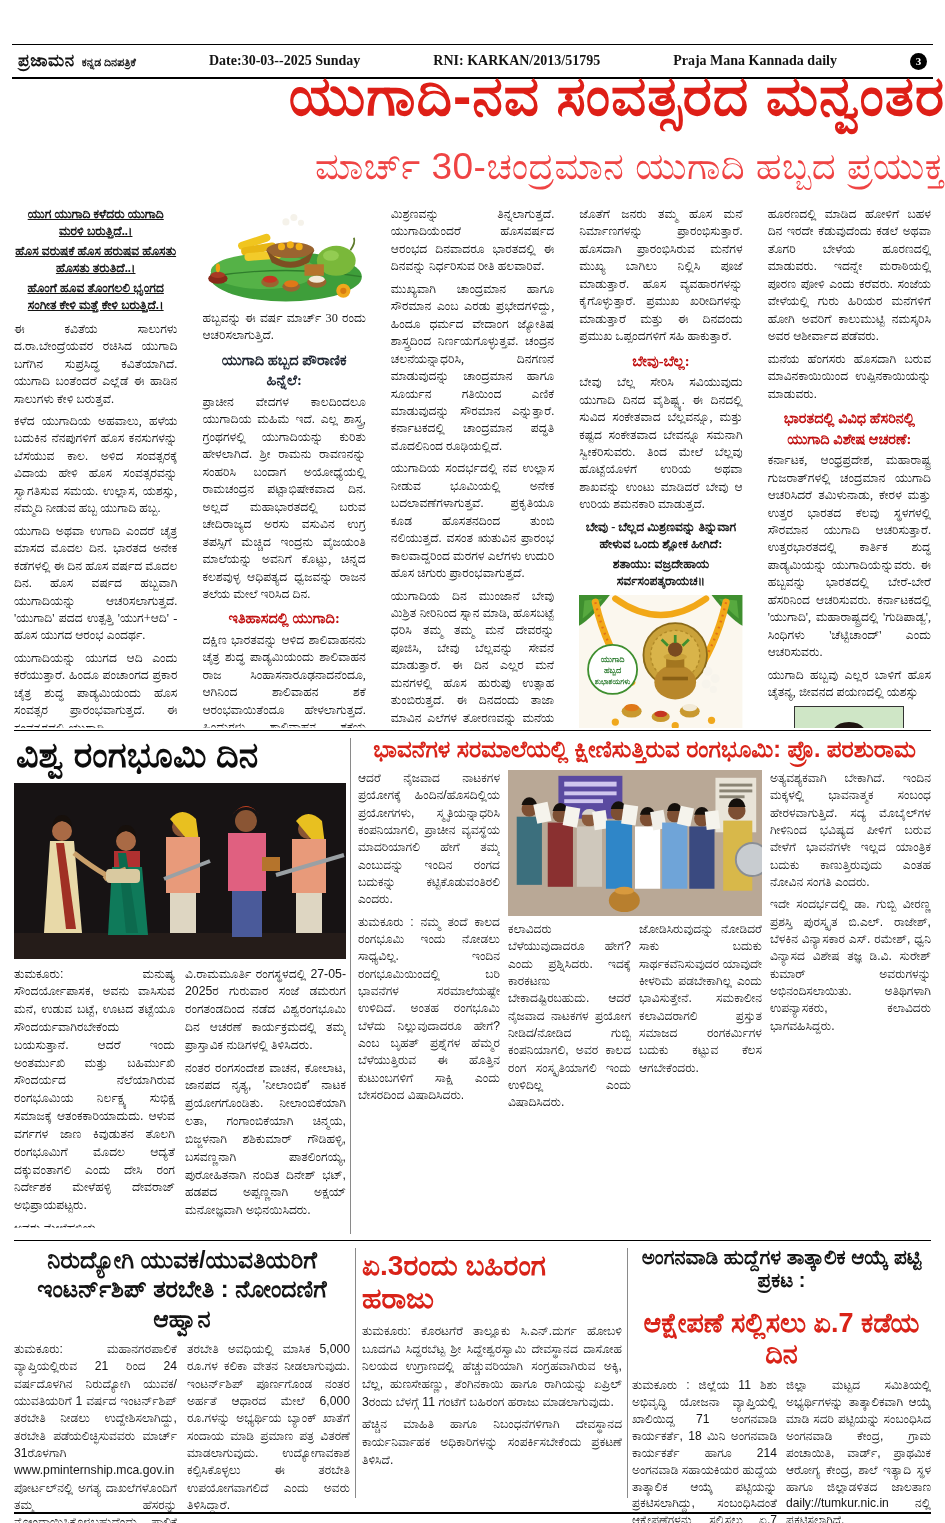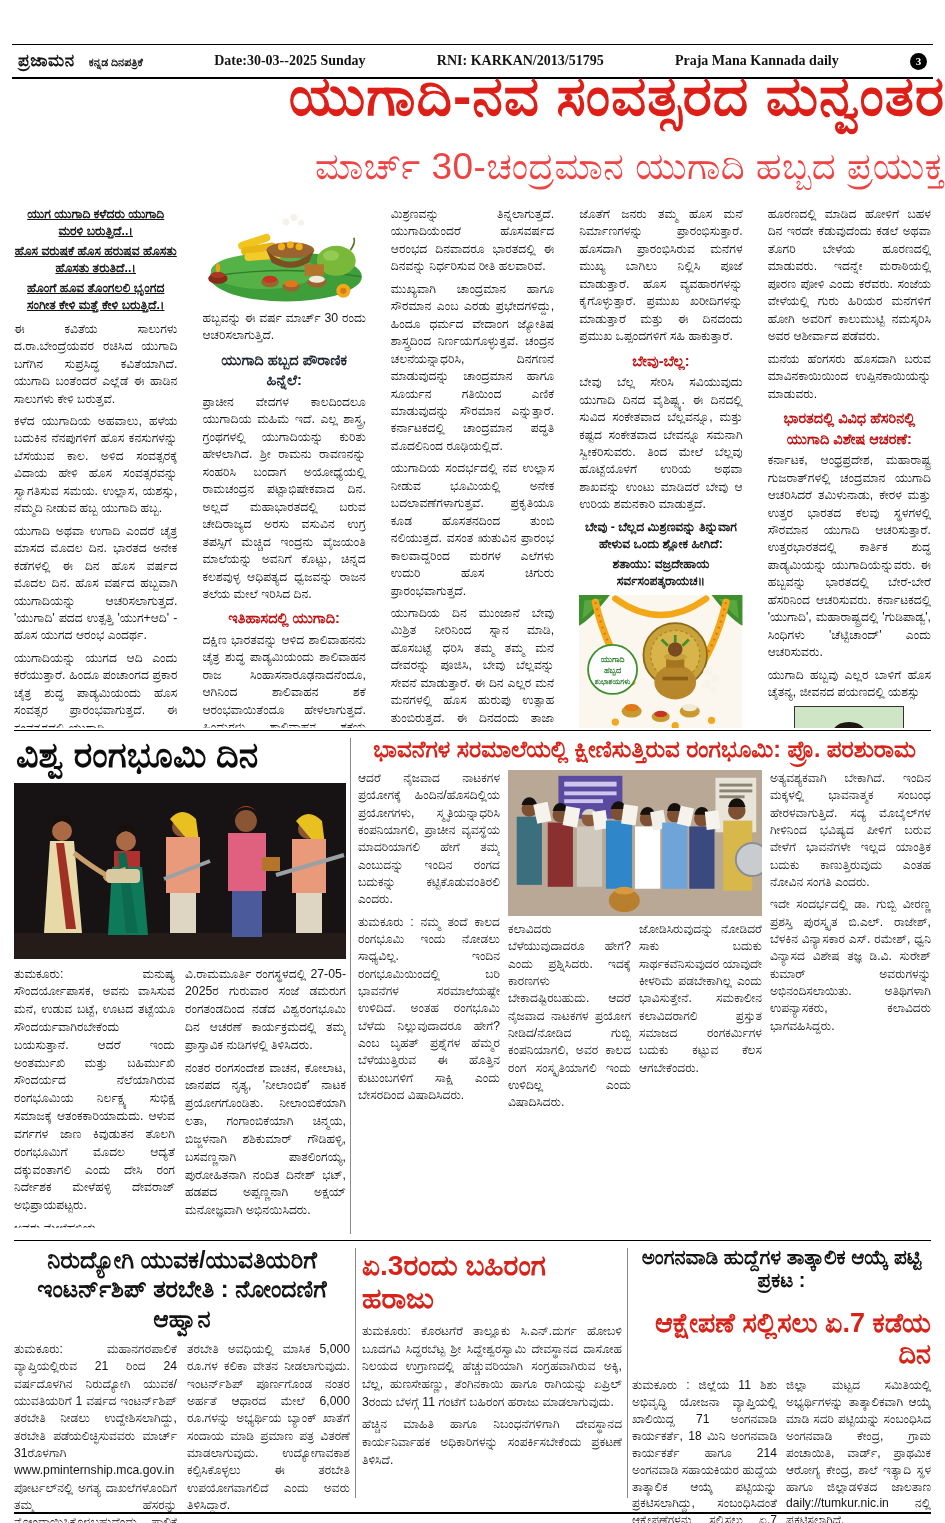--- a/index.html
+++ b/index.html
@@ -3,34 +3,34 @@
 <meta charset="utf-8">
 <style>
   html,body{margin:0;padding:0;background:#dcdcdc;}
   .page{position:relative;width:945px;height:1523px;margin:0 auto;background:#ffffff;
         font-family:"Liberation Sans","DejaVu Sans",sans-serif;color:#141414;overflow:hidden;}
   
   .masthead{position:absolute;top:44px;left:12px;right:12px;height:32px;
             border-top:1px solid #000;border-bottom:2.5px solid #000;
             display:flex;align-items:center;justify-content:space-between;padding:0 6px;
             font-family:"Liberation Serif","DejaVu Serif",serif;}
-  .mh-logo{display:flex;align-items:baseline;gap:14px;}
+  .mh-logo{display:flex;align-items:baseline;gap:7px;}
   .mh-logo .big{font-size:17px;font-weight:bold;letter-spacing:.5px;}
   .mh-logo .small{font-size:11px;font-weight:bold;}
   .mh-item{font-size:14px;font-weight:bold;}
   .page-badge{width:17px;height:17px;border-radius:50%;background:#000;color:#fff;
               font-size:11px;font-weight:bold;display:flex;align-items:center;justify-content:center;}
   
   .headline{position:absolute;top:68px;left:0;width:100%;text-align:right;
             color:#de1f17;font-size:55px;font-weight:bold;letter-spacing:1px;line-height:1.05;}
   .subheadline{position:absolute;top:146px;left:0;width:100%;text-align:right;
             color:#ef4444;font-size:37px;font-weight:normal;letter-spacing:.5px;}
   
   .top-article{position:absolute;top:206px;left:14px;width:917px;height:522px;
-               display:flex;gap:25px;}
+               display:flex;gap:25px;font-family:Liberation Serif, serif;}
   .tcol{flex:1;overflow:hidden;font-size:12.3px;line-height:1.42;text-align:justify;}
   .tcol p{margin:0 0 5px 0;text-indent:0;}
   .poem{font-weight:600;text-align:center;margin-bottom:6px;}
   .poem div{text-decoration:underline;margin-bottom:2px;}
   .subhead-dark{color:#1d2430;font-weight:bold;text-align:center;font-size:14.5px;margin:4px 0 3px;}
   .subhead-red{color:#c01010;font-weight:bold;text-align:center;font-size:14.5px;margin:5px 0 3px;}
   .shloka-intro{font-weight:bold;text-align:center;margin:4px 0 2px;}
   .shloka-line{font-weight:bold;text-align:center;margin:0 0 4px;}
   .img-block{width:100%;margin:0 0 5px 0;line-height:0;}
   .img-block svg{width:100%;}
@@ -63,21 +63,21 @@
   .bl-head{font-size:23.5px;font-weight:bold;text-align:center;line-height:1.25;margin:0 0 7px;}
   .bl-cols{display:flex;gap:10px;height:196px;overflow:hidden;}
   .bl-col{flex:1;font-size:12.2px;line-height:1.42;text-align:justify;overflow:hidden;}
   .bl-col p{margin:0 0 5px;}
   .bottom-mid{position:absolute;top:1250px;left:362px;width:260px;height:250px;}
   .bm-head{color:#d92318;font-size:28px;font-weight:bold;margin:0 0 7px;}
   .bm-text{font-size:12.2px;line-height:1.45;text-align:justify;overflow:hidden;height:205px;}
   .bm-text p{margin:0 0 5px;}
   .bottom-right{position:absolute;top:1246px;left:632px;width:299px;height:262px;}
   .br-head1{font-size:20px;font-weight:bold;text-align:center;margin:0 0 2px;}
-  .br-head2{color:#d92318;font-size:27px;font-weight:bold;text-align:right;margin:16px 0 7px;}
+  .br-head2{color:#d92318;font-size:27px;font-weight:bold;text-align:center;margin:16px 0 7px;}
   .br-cols{display:flex;gap:9px;height:188px;overflow:hidden;}
   .br-col{flex:1;font-size:12.1px;line-height:1.4;text-align:justify;overflow:hidden;}
   .br-col p{margin:0 0 5px;}
 </style>
 </head>
 <body>
 
 <div class="page">
 
   <div class="masthead">
@@ -381,21 +381,21 @@
                   <rect x="222" y="52" width="30" height="72" fill="#d8b84a"></rect>
                   <circle cx="252" cy="92" r="17" fill="#c8ccd0" stroke="#8a8e94" stroke-width="2"></circle>
                 </g>
             </g>
             <ellipse cx="120" cy="134" rx="16" ry="12" fill="#b87f2e"></ellipse>
             <ellipse cx="120" cy="124" rx="10" ry="4" fill="#d89a3e"></ellipse>
           </svg>
         </div>
         <div class="tr-mid-cols">
           <div class="tr-mc">
-            <p>ಕಲಾವಿದರು ಬೆಳೆಯುವುದಾದರೂ ಹೇಗೆ? ಎಂದು ಪ್ರಶ್ನಿಸಿದರು. ಇದಕ್ಕೆ ಕಾರಣಗಳು ಬೇಕಾದಷ್ಟಿರಬಹುದು. ಆದರೆ ನೈಜವಾದ ನಾಟಕಗಳ ಪ್ರಯೋಗ ನೀಡಿದ/ನೋಡಿದ ಗುಬ್ಬಿ ಕಂಪನಿಯಾಗಲಿ, ಅವರ ಕಾಲದ ರಂಗ ಸಂಸ್ಕೃತಿಯಾಗಲಿ ಇಂದು ಉಳಿದಿಲ್ಲ ಎಂದು ವಿಷಾದಿಸಿದರು.</p>
+            <p>ಕಲಾವಿದರು ಬೆಳೆಯುವುದಾದರೂ ಹೇಗೆ? ಎಂದು ಪ್ರಶ್ನಿಸಿದರು. ಇದಕ್ಕೆ ಕಾರಕಟಣು ಬೇಕಾದಷ್ಟಿರಬಹುದು. ಆದರೆ ನೈಜವಾದ ನಾಟಕಗಳ ಪ್ರಯೋಗ ನೀಡಿದ/ನೋಡಿದ ಗುಬ್ಬಿ ಕಂಪನಿಯಾಗಲಿ, ಅವರ ಕಾಲದ ರಂಗ ಸಂಸ್ಕೃತಿಯಾಗಲಿ ಇಂದು ಉಳಿದಿಲ್ಲ ಎಂದು ವಿಷಾದಿಸಿದರು.</p>
           </div>
           <div class="tr-mc">
             <p>ಜೋಡಿಸಿರುವುದನ್ನು ನೋಡಿದರೆ ಸಾಕು ಬದುಕು ಸಾರ್ಥಕವೆನಿಸುವುದರ ಯಾವುದೇ ಕೀಳರಿಮೆ ಪಡಬೇಕಾಗಿಲ್ಲ ಎಂದು ಭಾವಿಸುತ್ತೇನೆ. ಸಮಕಾಲೀನ ಕಲಾವಿದರಾಗಲಿ ಪ್ರಸ್ತುತ ಸಮಾಜದ ರಂಗಕರ್ಮಿಗಳ ಬದುಕು ಕಟ್ಟುವ ಕೆಲಸ ಆಗಬೇಕೆಂದರು.</p>
           </div>
         </div>
       </div>
       <div class="tr-c4">
         <p>ಅತ್ಯವಶ್ಯಕವಾಗಿ ಬೇಕಾಗಿದೆ. ಇಂದಿನ ಮಕ್ಕಳಲ್ಲಿ ಭಾವನಾತ್ಮಕ ಸಂಬಂಧ ಹೇರಳವಾಗುತ್ತಿದೆ. ಸದ್ಯ ಮೊಬೈಲ್‌ಗಳ ಗೀಳಿನಿಂದ ಭವಿಷ್ಯದ ಪೀಳಿಗೆ ಬರುವ ವೇಳೆಗೆ ಭಾವನೆಗಳೇ ಇಲ್ಲದ ಯಾಂತ್ರಿಕ ಬದುಕು ಕಾಣುತ್ತಿರುವುದು ಎಂತಹ ನೋವಿನ ಸಂಗತಿ ಎಂದರು.</p>
         <p>ಇದೇ ಸಂದರ್ಭದಲ್ಲಿ ಡಾ. ಗುಬ್ಬಿ ವೀರಣ್ಣ ಪ್ರಶಸ್ತಿ ಪುರಸ್ಕೃತ ಬಿ.ಎಲ್. ರಾಜೇಶ್, ಬೆಳಕಿನ ವಿನ್ಯಾಸಕಾರ ಎಸ್. ರಮೇಶ್, ಧ್ವನಿ ವಿನ್ಯಾಸದ ವಿಶೇಷ ತಜ್ಞ ಡಿ.ವಿ. ಸುರೇಶ್ ಕುಮಾರ್ ಅವರುಗಳನ್ನು ಅಭಿನಂದಿಸಲಾಯಿತು. ಅತಿಥಿಗಳಾಗಿ ಉಪನ್ಯಾಸಕರು, ಕಲಾವಿದರು ಭಾಗವಹಿಸಿದ್ದರು.</p>
       </div>

